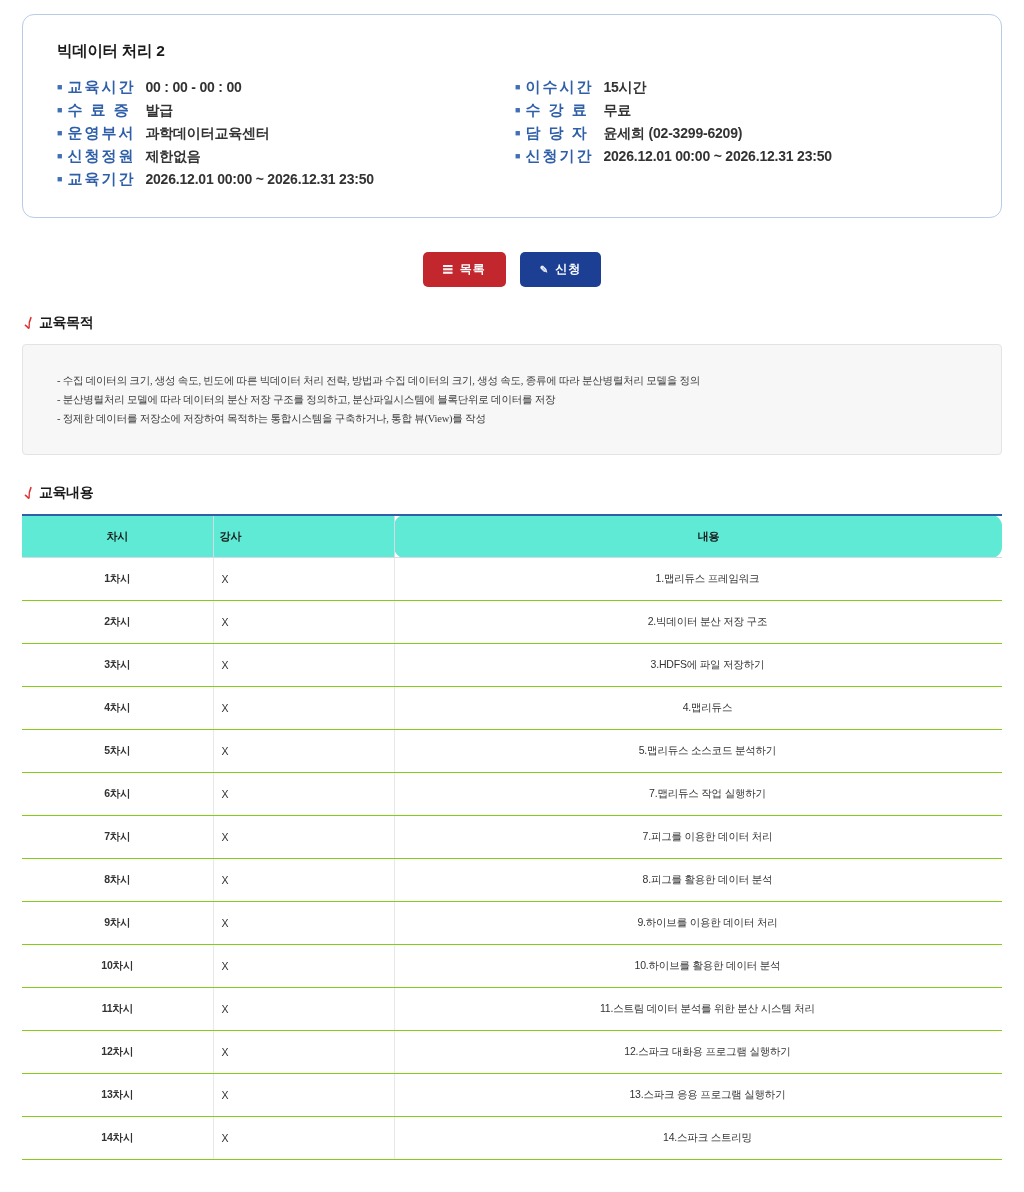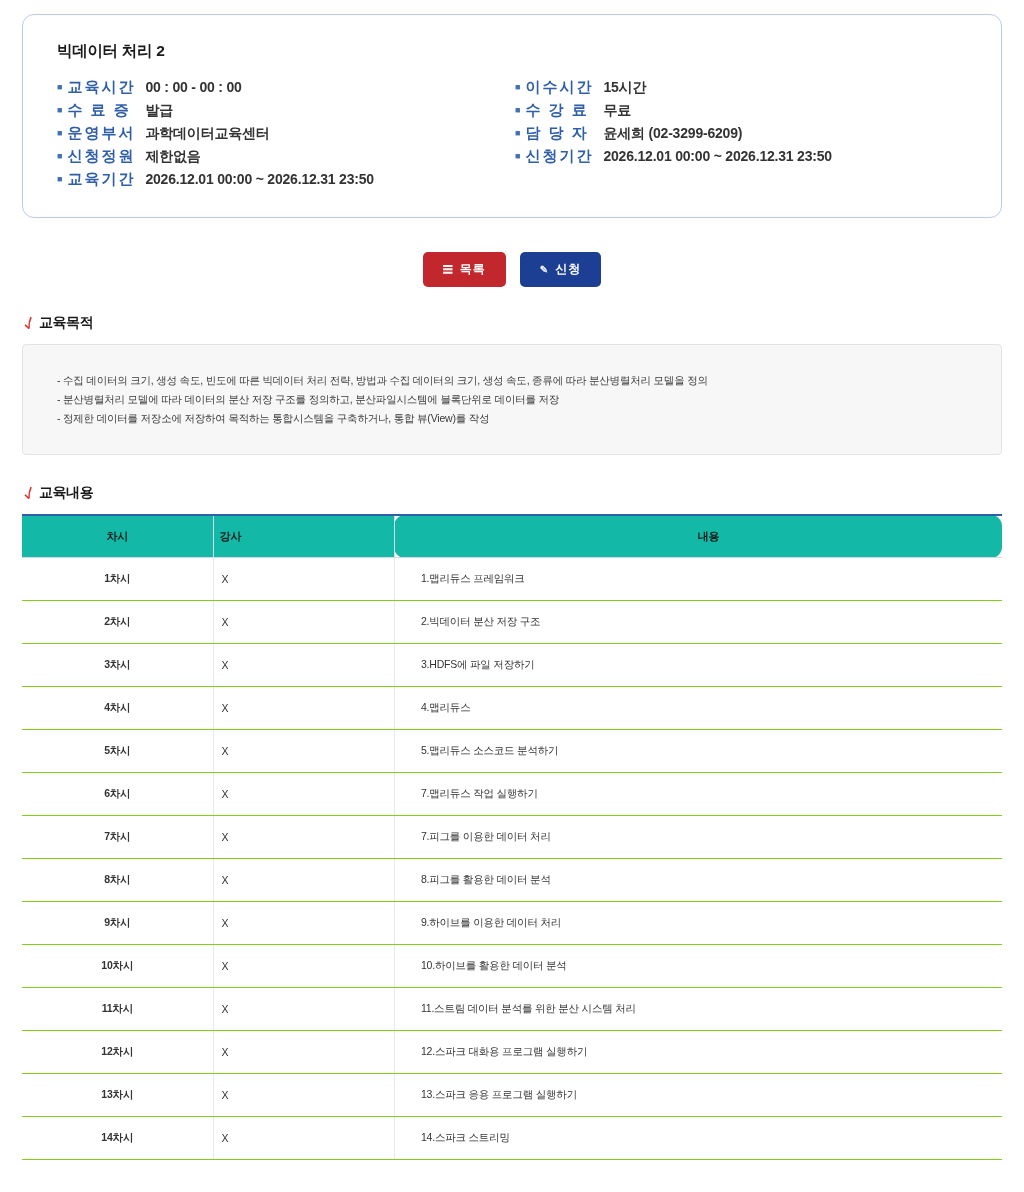--- a/index.html
+++ b/index.html
@@ -119,57 +119,58 @@
     letter-spacing: -0.4px;
   }
 
   
   .goal-box {
     background: #f7f7f7;
     border: 1px solid #e3e3e3;
     border-radius: 4px;
     padding: 26px 34px;
     margin-bottom: 28px;
+    font-family: Liberation Serif, serif;
   }
   .goal-line {
     font-size: 10.5px;
     color: #3a3a3a;
     line-height: 19px;
     letter-spacing: -0.2px;
   }
 
   
   table.curriculum {
     width: 100%;
     border-collapse: collapse;
     border-top: 2px solid #2f5fa8;
   }
   table.curriculum thead th {
-    background: #14b8a6;
+    background: #5eead4;
     border-bottom: 1px solid #d4dbe4;
     border-right: 1px solid #d4dbe4;
     font-size: 11px;
     font-weight: bold;
     color: #1a1a1a;
     padding: 13px 6px;
     letter-spacing: -0.2px;
   }
   table.curriculum thead th:last-child { border-right: none; border-radius: 11px; }
   table.curriculum tbody td {
     border-bottom: 1px solid #84cc16;
     border-right: 1px solid #e8e8e8;
     font-size: 10.5px;
     color: #333;
     padding: 14px 8px;
     letter-spacing: -0.2px;
   }
   table.curriculum tbody td:last-child { border-right: none; }
   .col-session { width: 19.5%; text-align: center; font-weight: bold; color: #111; }
   .col-teacher { width: 18.5%; text-align: left; }
-  .col-content { width: 62%; text-align: left; padding-left: 26px !important; }
+  .col-content { width: 62%; text-align: center; padding-left: 26px !important; }
 </style>
 </head>
 <body>
 
 <div class="page">
 
   <div class="info-card">
     <div class="course-title">빅데이터 처리 2</div>
     <div class="info-grid">
       <div class="info-col" id="col-left">

